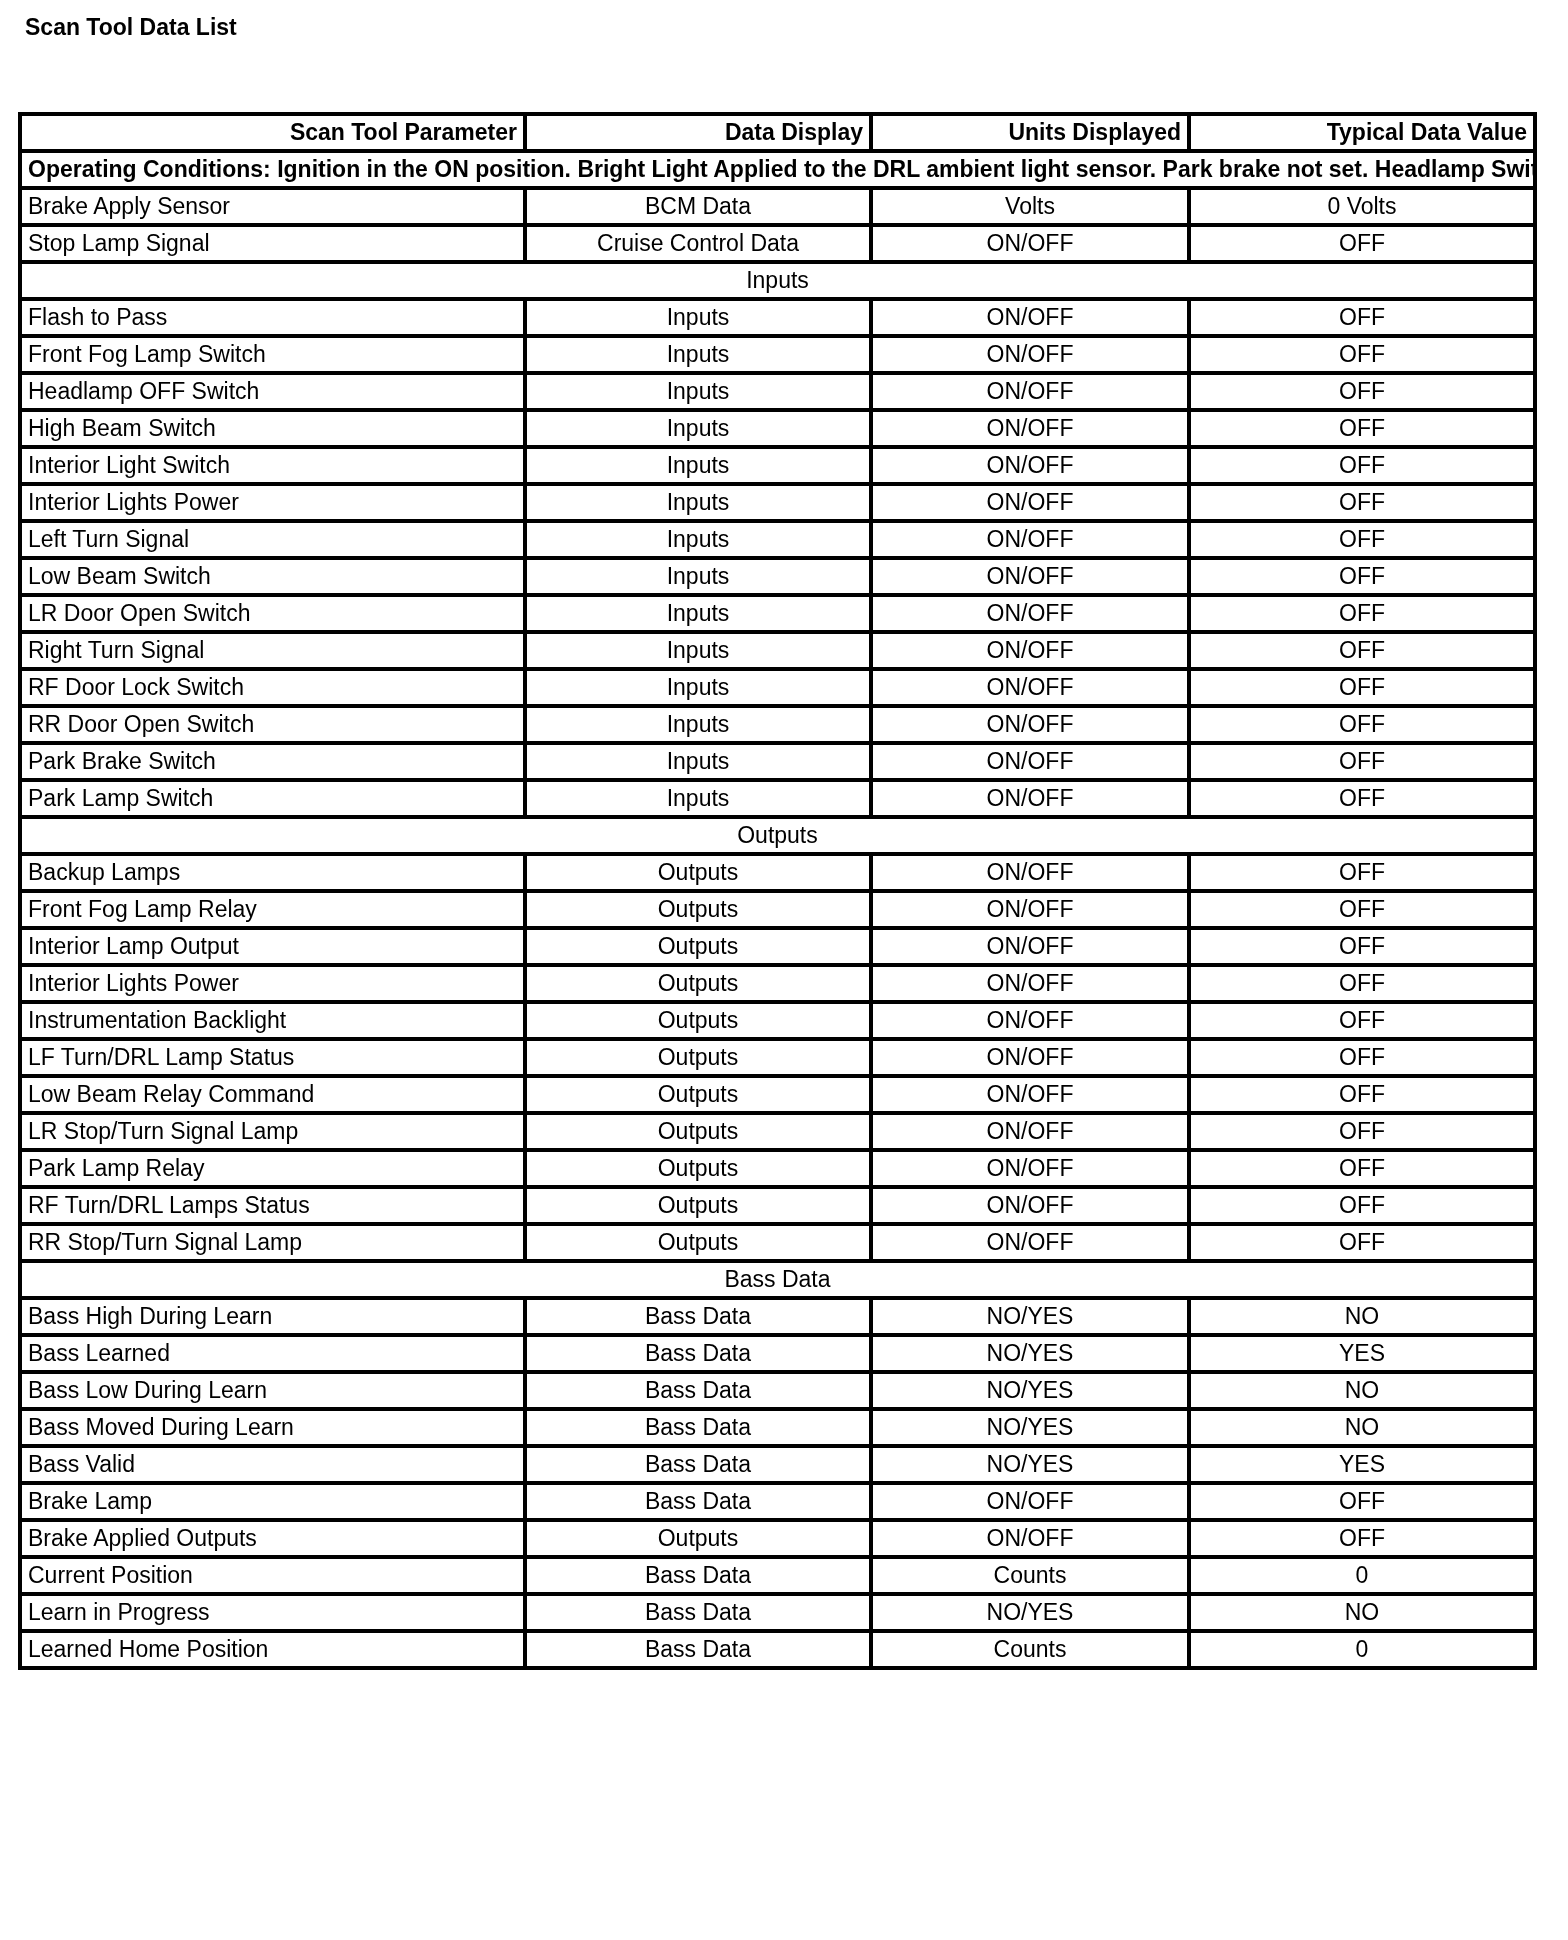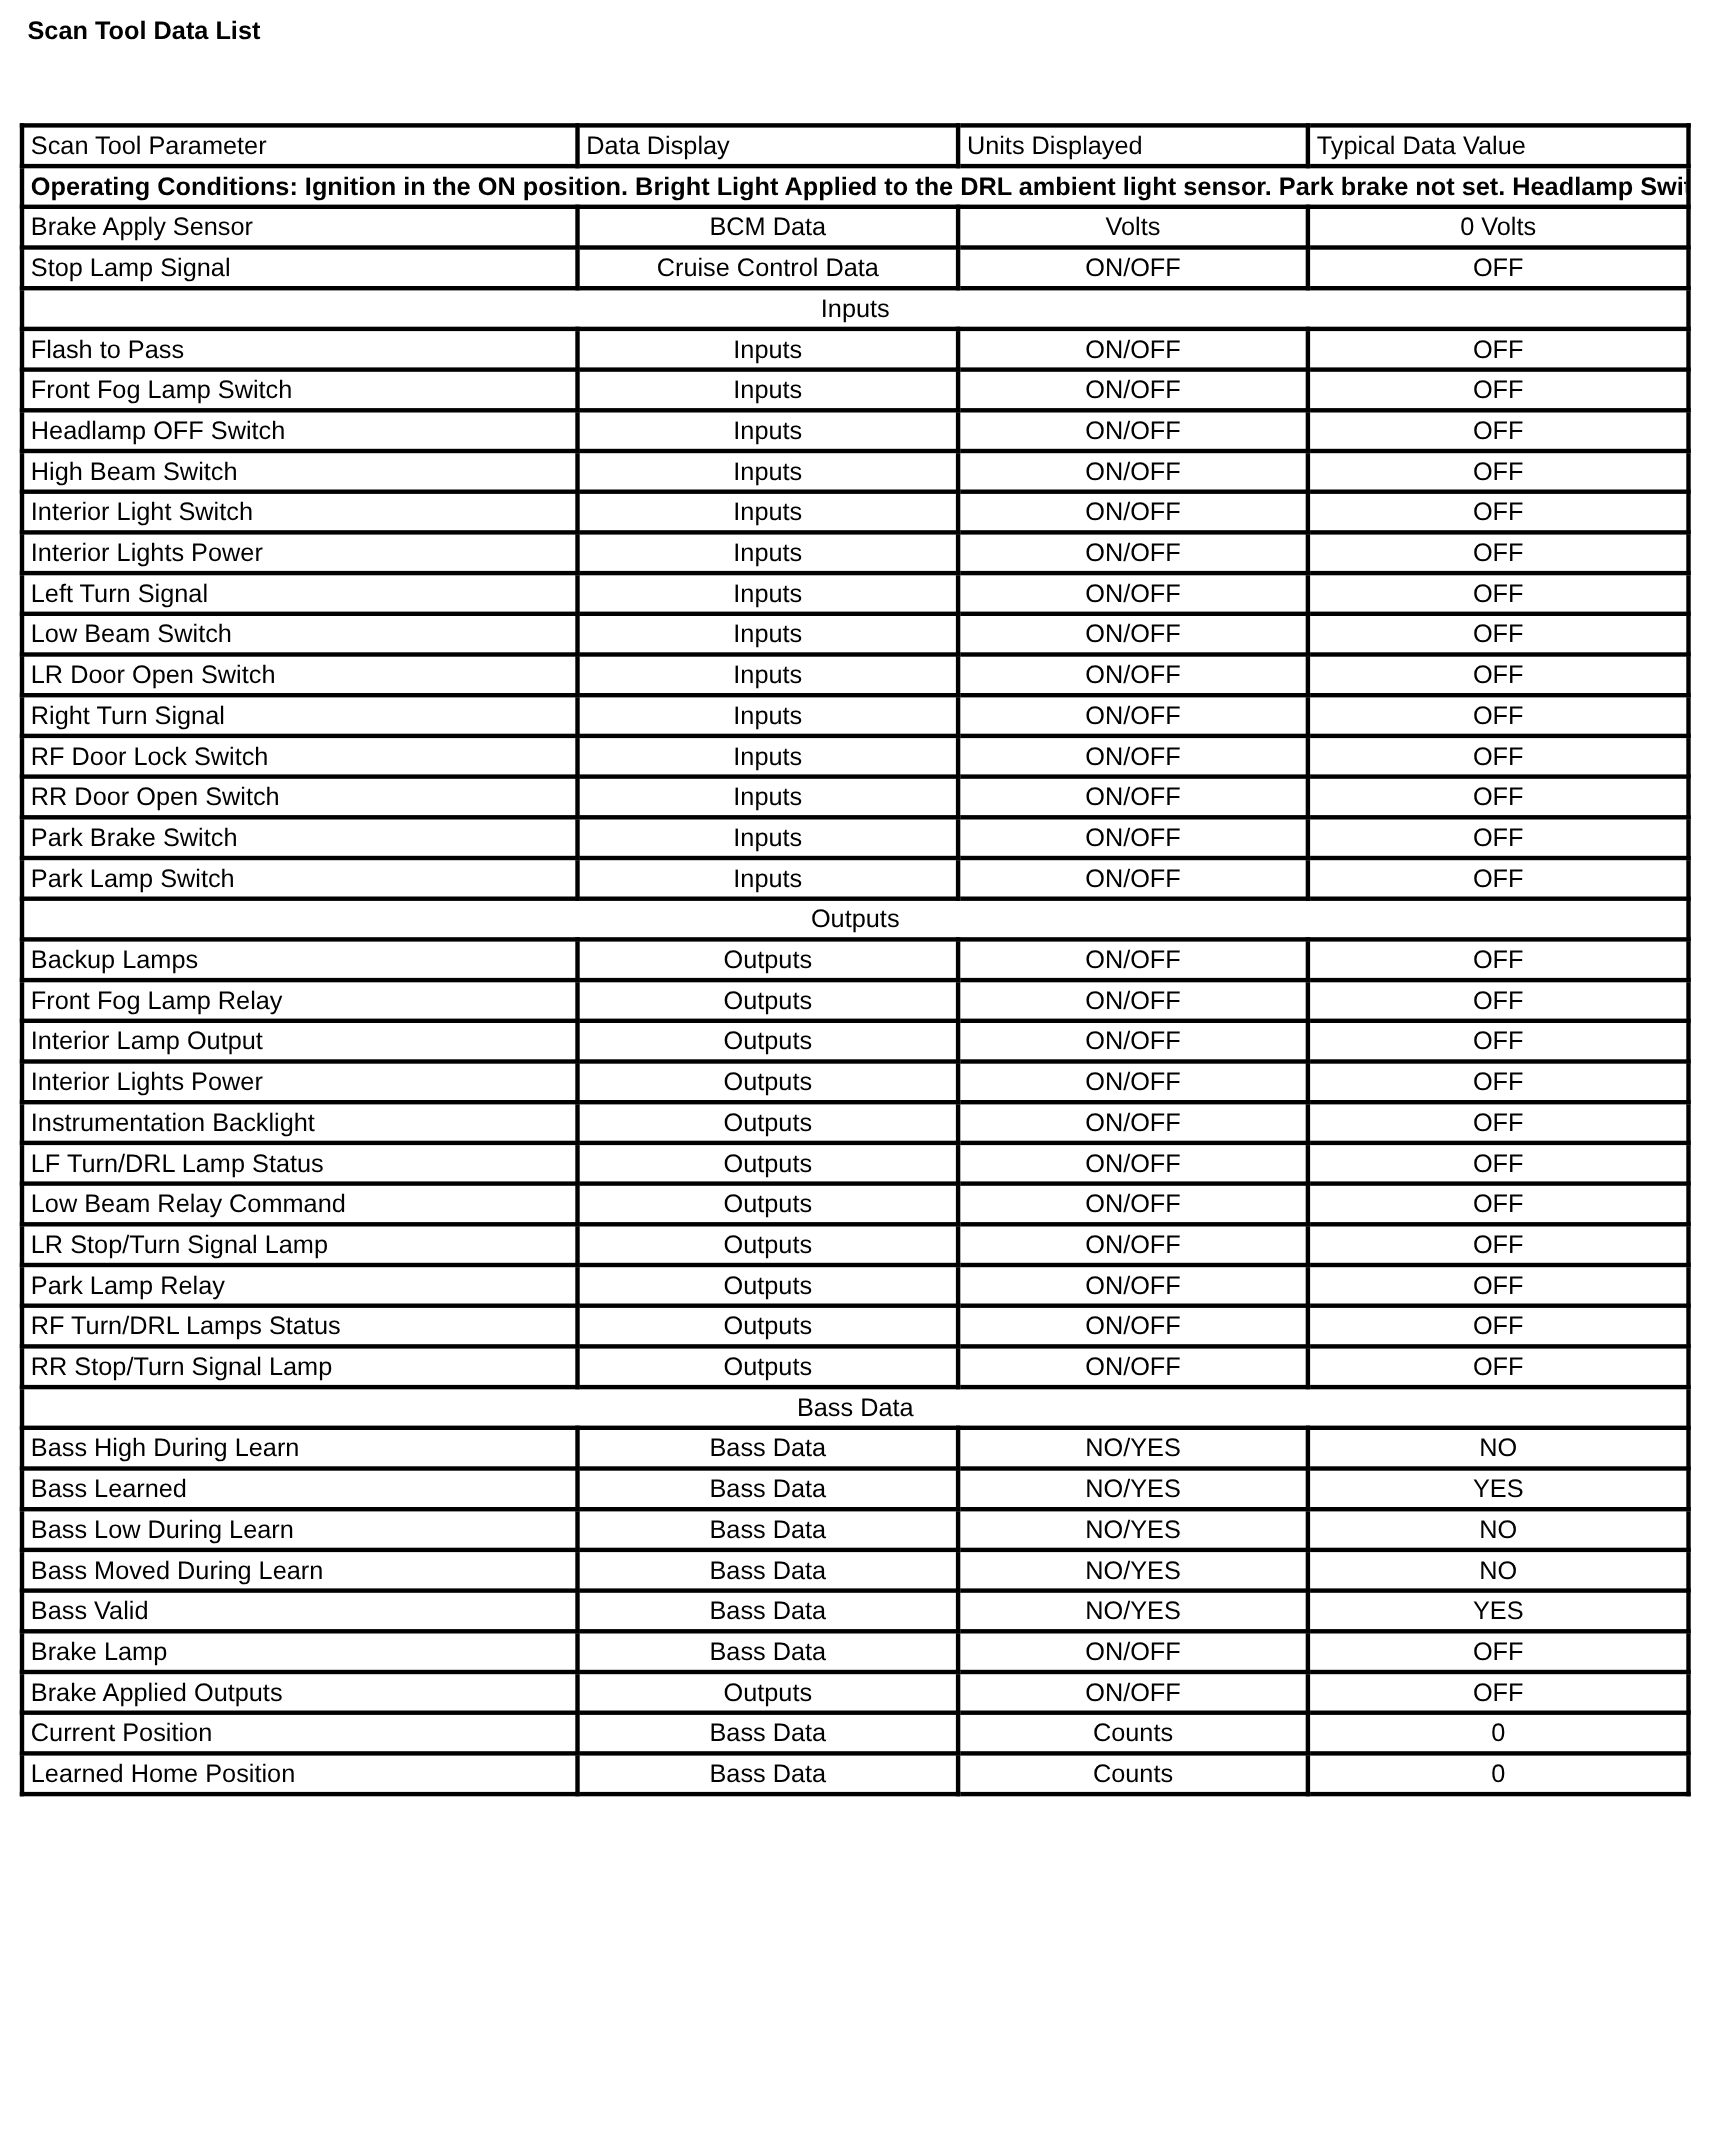--- a/index.html
+++ b/index.html
@@ -3,21 +3,21 @@
 <meta charset="utf-8">
 <style>
   html, body { margin: 0; padding: 0; background: #ffffff; }
   body { width: 1568px; height: 1940px; position: relative; overflow: hidden;
          font-family: "Liberation Sans", sans-serif; color: #000; }
   .doc-title { position: absolute; left: 25px; top: 14px; font-size: 23px; font-weight: bold; }
   table.data { position: absolute; left: 18px; top: 112px; width: 1515px;
                border-collapse: collapse; table-layout: fixed; }
   table.data td, table.data th { border: 4px solid #000; padding: 0 6px; font-size: 23px;
                height: 33px; line-height: 33px; white-space: nowrap; overflow: hidden; }
-  table.data th { font-weight: normal; text-align: left; height: 32px; }
+  table.data th { font-weight: bold; text-align: right; height: 32px; }
   td.param { text-align: left; }
   td.center { text-align: center; }
   td.conditions { font-weight: bold; text-align: left; white-space: normal;
                   line-height: 28px; height: 60px; padding: 2px 6px; }
   td.section { text-align: center; }
   col.c1 { width: 505px; } col.c2 { width: 346px; } col.c3 { width: 318px; } col.c4 { width: 346px; }
 </style>
 </head>
 <body>
 
@@ -255,19 +255,25 @@
         <td class="center">ON/OFF</td>
         <td class="center">OFF</td>
       </tr>
       <tr>
         <td class="param">Current Position</td>
         <td class="center">Bass Data</td>
         <td class="center">Counts</td>
         <td class="center">0</td>
       </tr>
       <tr>
+        <td class="param">Learn in Progress</td>
+        <td class="center">Bass Data</td>
+        <td class="center">NO/YES</td>
+        <td class="center">NO</td>
+      </tr>
+      <tr>
         <td class="param">Learned Home Position</td>
         <td class="center">Bass Data</td>
         <td class="center">Counts</td>
         <td class="center">0</td>
       </tr>
     </tbody>
 </table>
 
 </body></html>

